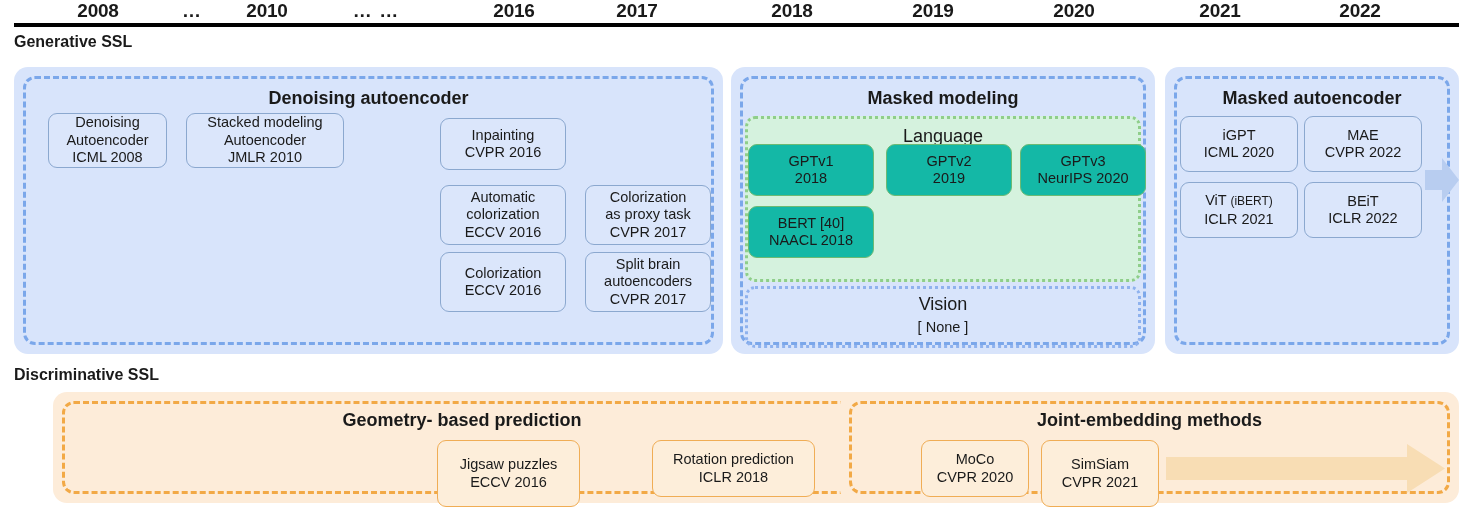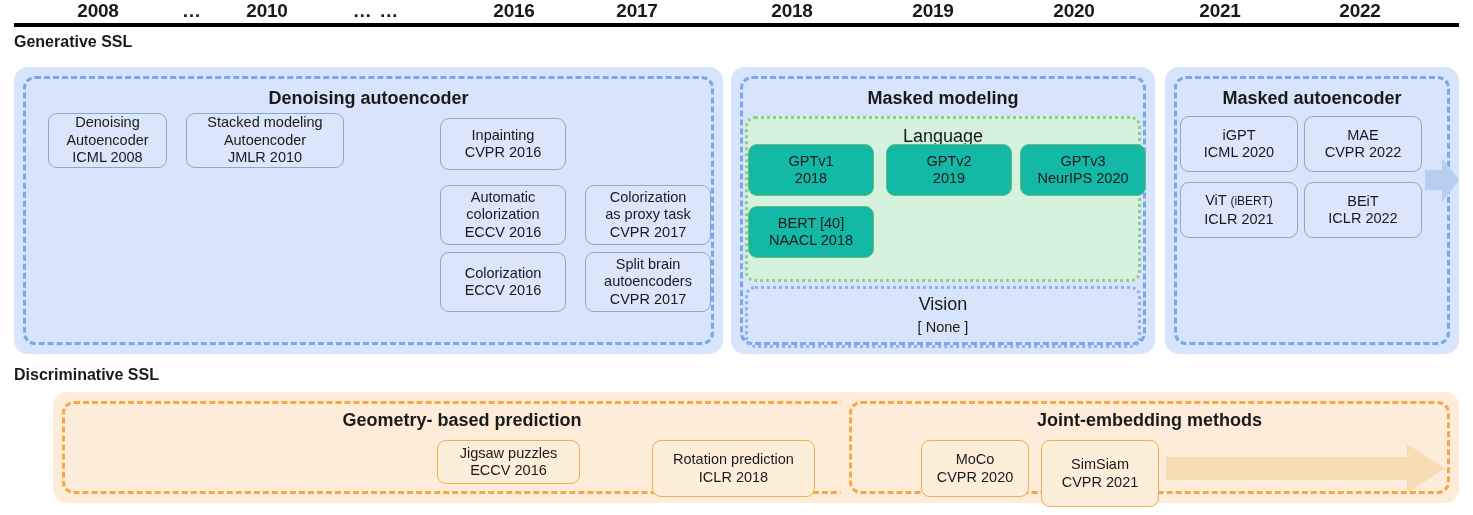--- a/index.html
+++ b/index.html
@@ -270,21 +270,21 @@
   <polygon points="0,12 17,12 17,0 34,22 17,44 17,32 0,32" fill="#b8cdf0"></polygon>
 </svg>
 
 <div class="section-heading" id="heading-discriminative">Discriminative SSL</div>
 
 <div class="panel orange" id="panel-geometry" style="left:14px; top:392px; width:818px; height:111px;margin-left:39px;">
   <div class="dash"></div>
   <div class="panel-title" style="top:17px;">Geometry- based prediction</div>
 </div>
 <div id="cards-geometry" style="position: absolute; left: 0px; top: 0px; width: 0px; height: 0px;">
-    <div class="card orange" style="position: absolute; left: 437px; top: 440px; width: 143px; height: 44px;">
+    <div class="card orange" style="position: absolute; left: 437px; top: 440px; width: 143px; height: 67px;">
       <span class="line">Jigsaw puzzles</span>
       <span class="line">ECCV 2016</span>
     </div>
     <div class="card orange" style="position: absolute; left: 652px; top: 440px; width: 163px; height: 57px;">
       <span class="line">Rotation prediction</span>
       <span class="line">ICLR 2018</span>
     </div>
   </div>
 
 <div class="panel orange" id="panel-joint" style="left:840px; top:392px; width:619px; height:111px;">

